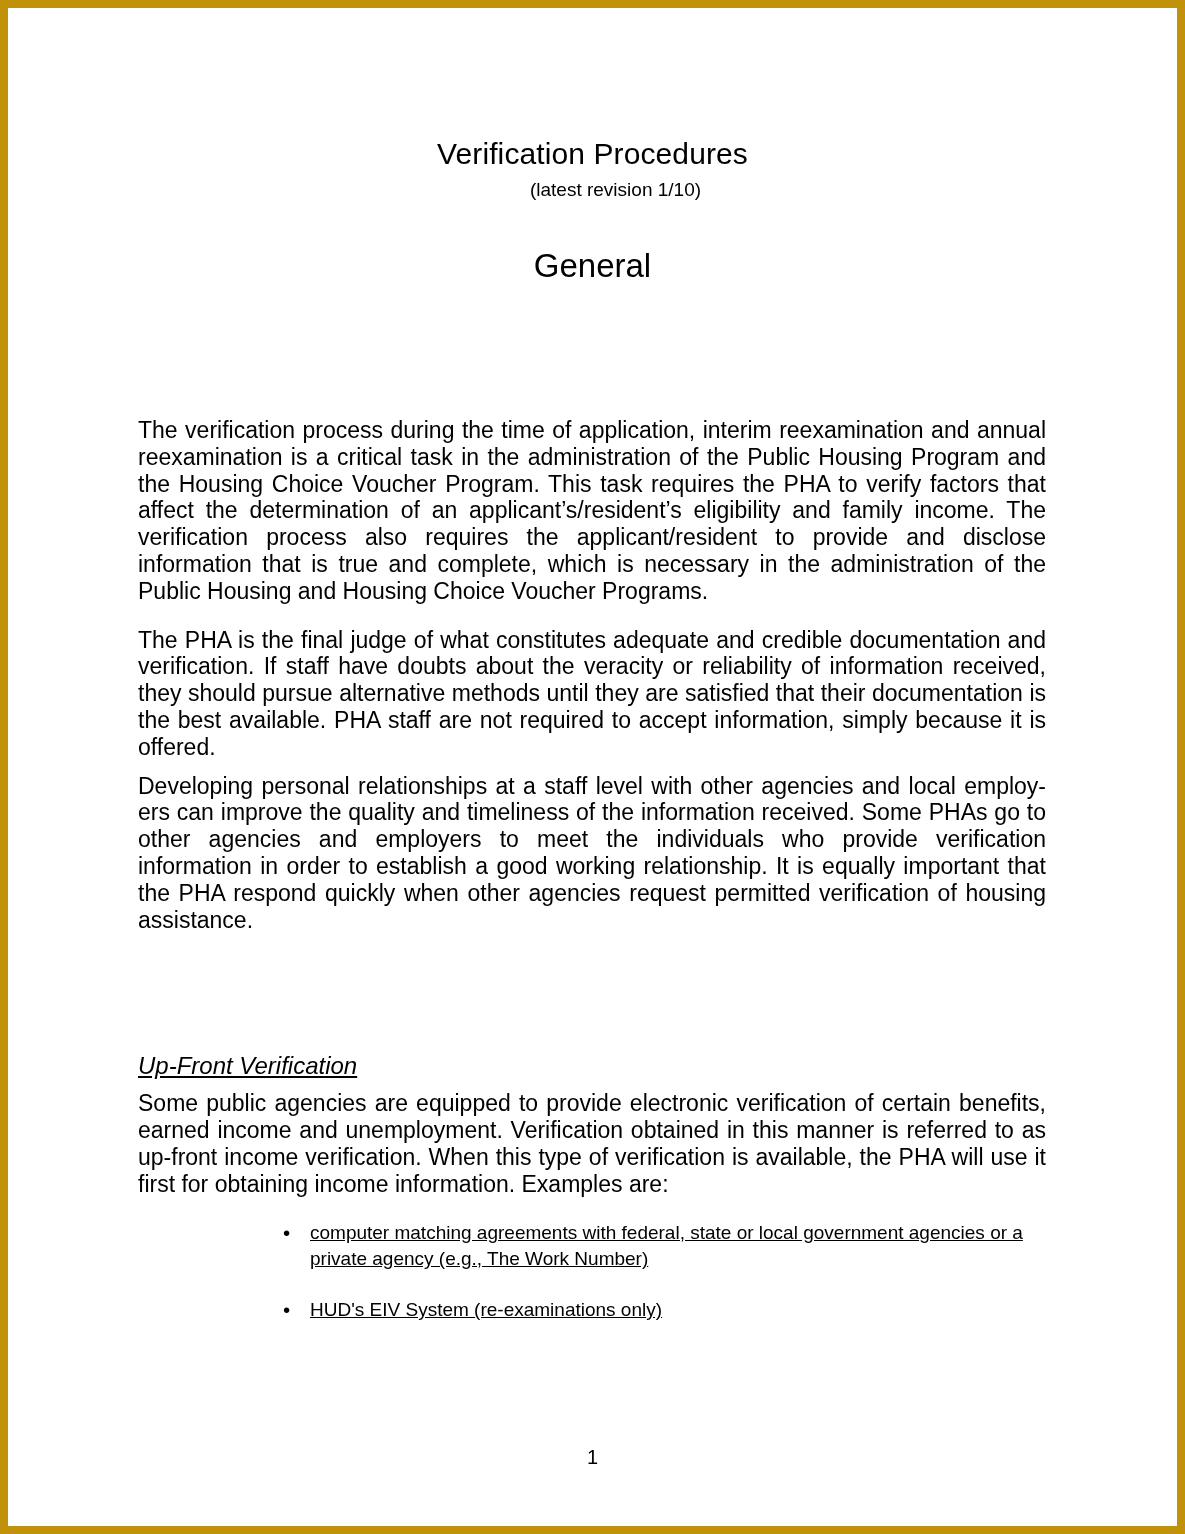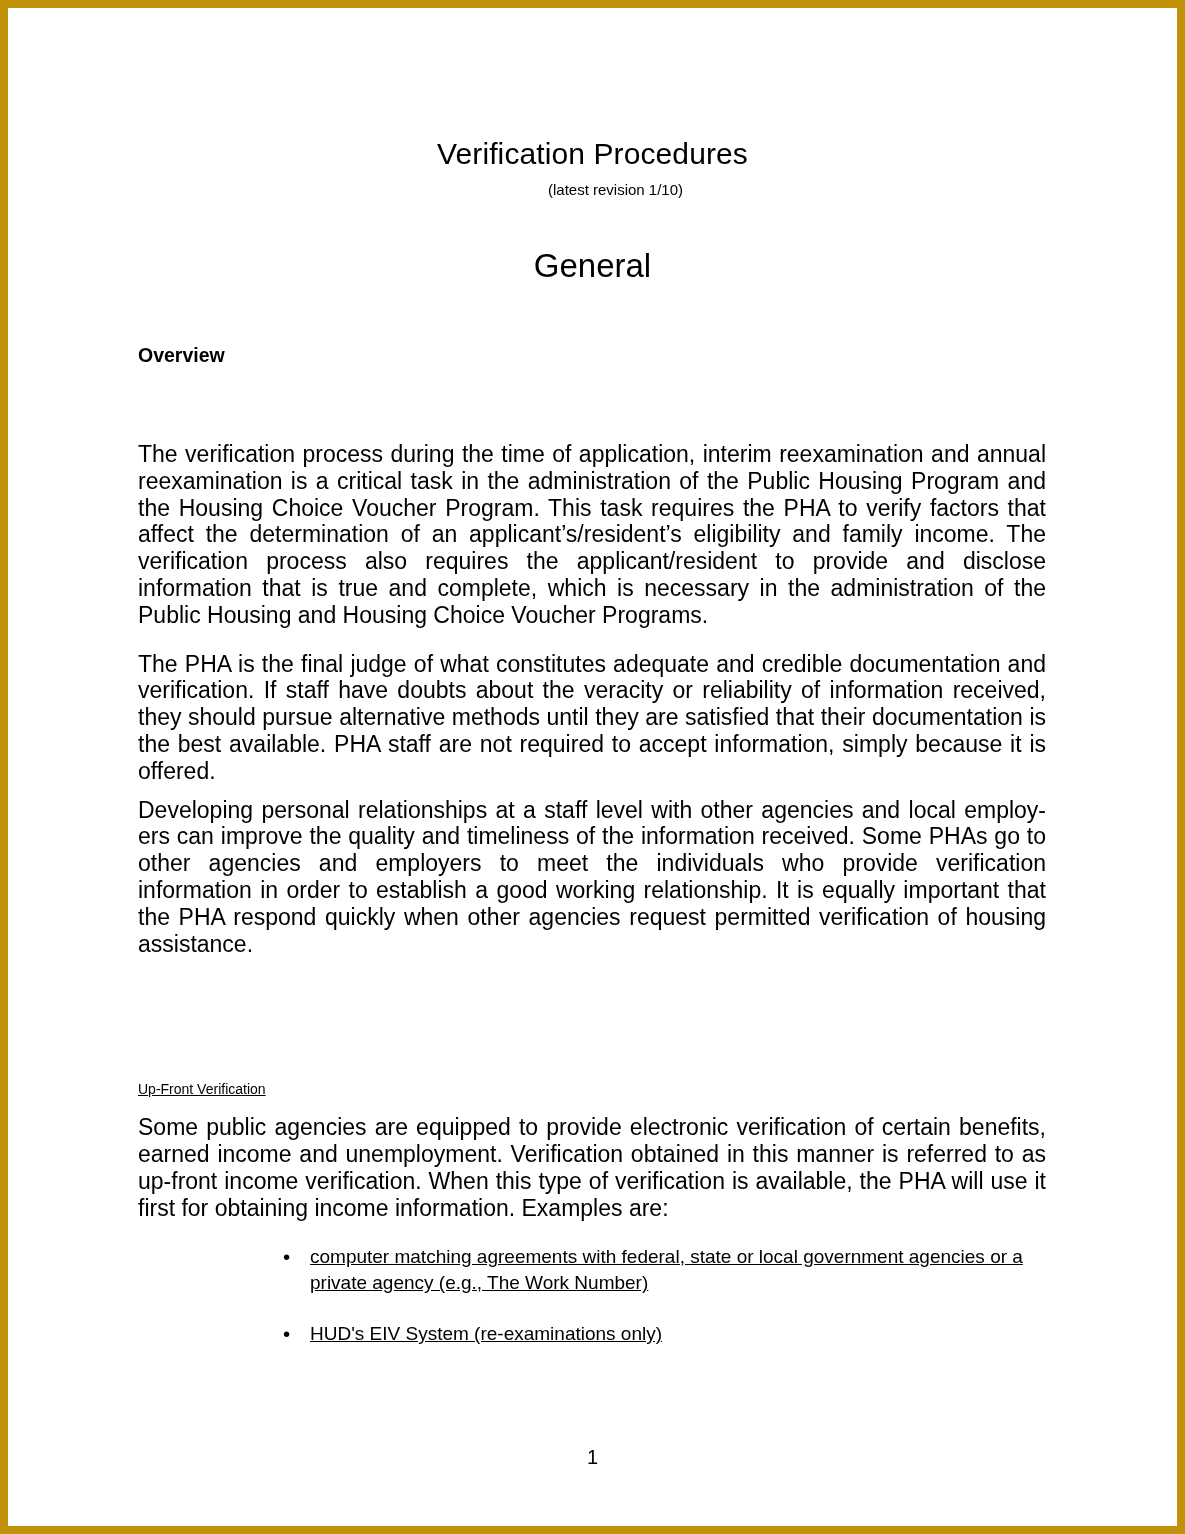--- a/index.html
+++ b/index.html
@@ -37,21 +37,21 @@
     text-align: center;
     padding-top: 125px;
   }
   .doc-title-line {
     font-size: 30px;
     line-height: 41px;
     font-weight: normal;
     letter-spacing: 0.1px;
   }
   .doc-revision {
-    font-size: 15px;
+    font-size: 19px;
     line-height: 26px;
     margin-top: 3px;
     padding-left: 46px;
   }
   .section-title {
     text-align: center;
     font-size: 33px;
     line-height: 34px;
     margin-top: 46px;
   }
@@ -65,21 +65,22 @@
     box-sizing: content-box;
   }
 
   .bold-heading {
     font-size: 19.5px;
     font-weight: bold;
     line-height: 24px;
   }
 
   .sub-heading {
-    font-size: 14px;
+    font-size: 24px;
+    font-style: italic;
     text-decoration: underline;
     line-height: 25px;
     display: inline-block;
   }
 
   p.body-text {
     font-size: 23px;
     line-height: 26.8px;
     text-align: justify;
     margin: 0;
@@ -138,21 +139,20 @@
     <div class="title-block">
       <div class="doc-title-line">Verification Procedures</div>
       <div class="doc-revision">(latest revision 1/10)</div>
       <div class="section-title">General</div>
     </div>
 
     <div class="content">
 
       <div class="gap-lg"></div>
 
-      <div class="bold-heading">Overview</div>
 
       <div class="gap-xl"></div>
 
       <p class="body-text">The verification process during the time of application, interim reexamination and annual reexamination is a critical task in the administration of the Public Housing Program and the Housing Choice Voucher Program.  This task requires the PHA to verify factors that affect the determination of an applicant’s/resident’s eligibility and family income.  The verification process also requires the applicant/resident to provide and disclose information that is true and complete, which is necessary in the administration of the Public Housing and Housing Choice Voucher Programs.</p>
 
       <div class="gap-sm"></div>
 
       <p class="body-text">The PHA is the final judge of what constitutes adequate and credible documentation and verification.  If staff have doubts about the veracity or reliability of information received, they should pursue alternative methods until they are satisfied that their documentation is the best available.  PHA staff are not required to accept information, simply because it is offered.</p>
 
       <div class="gap-xs"></div>

